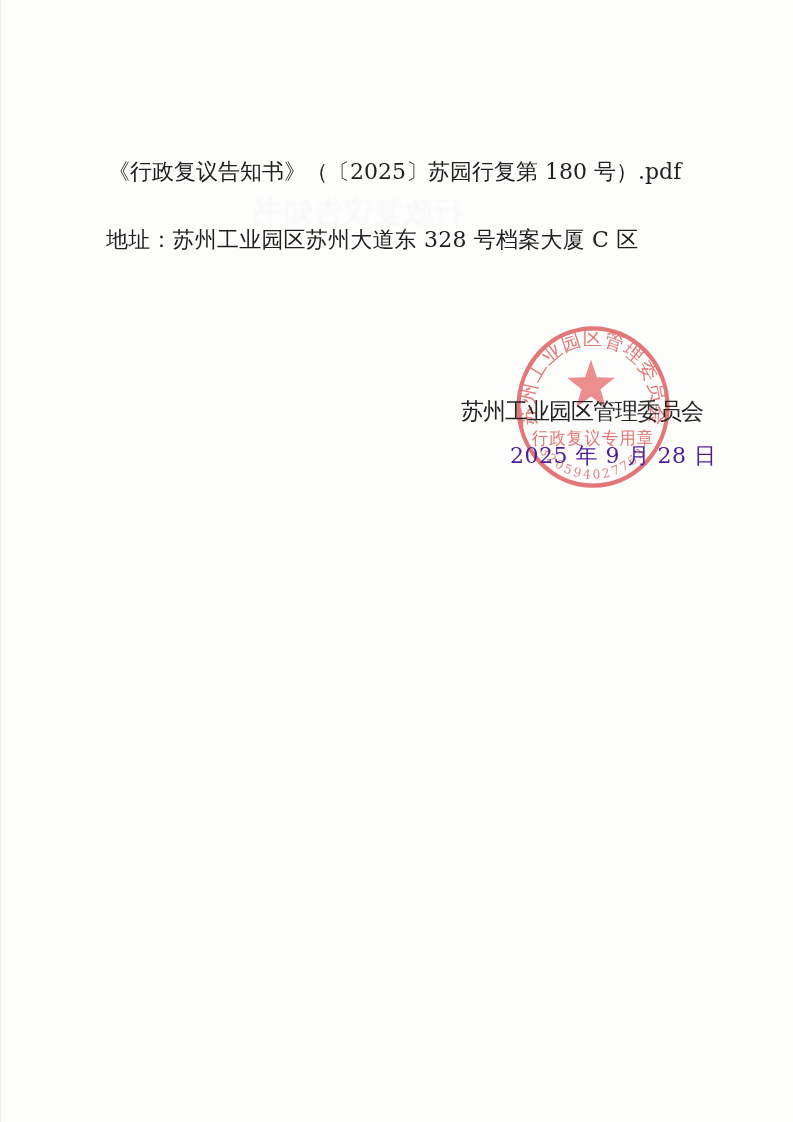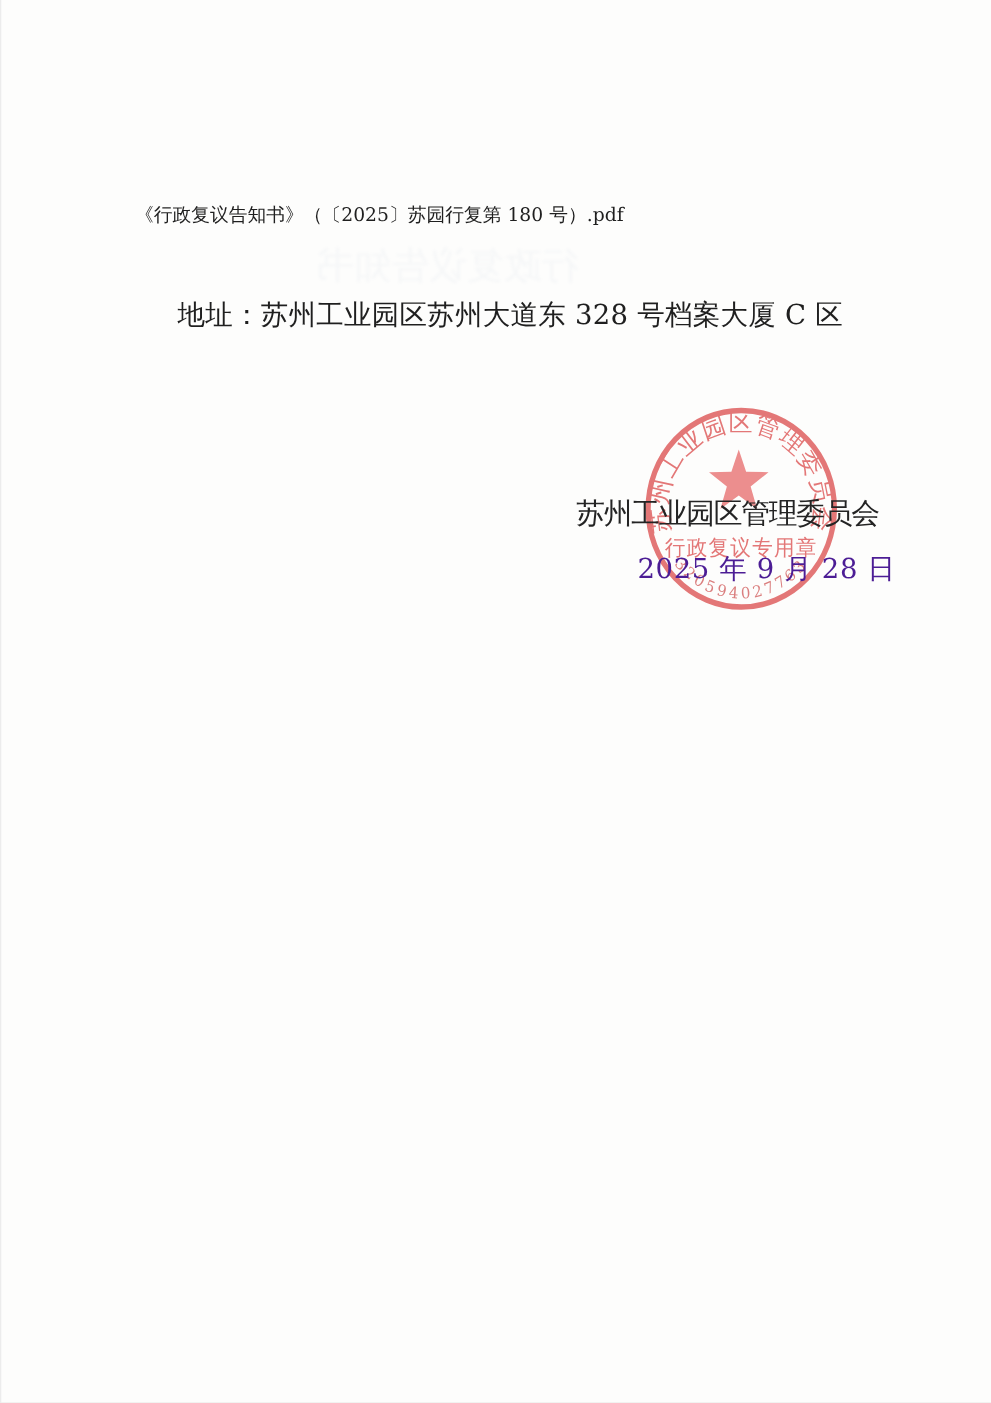--- a/index.html
+++ b/index.html
@@ -22,36 +22,36 @@
   .doc-line {
     white-space: pre;
     font-size: 22px;
     line-height: 28px;
     color: #1f1f1f;
     letter-spacing: 0.2px;
   }
   .title-line {
     left: 107px;
     top: 158px;
-    font-size: 15px;
+    font-size: 22px;
     letter-spacing: 0px;
   }
   .bleed-through {
     left: 220px;
     top: 192px;
     width: 242px;
     font-size: 30px;
     color: #7c93b5;
     opacity: 0.055;
     filter: blur(1.2px);
     transform: scaleX(-1);
     white-space: nowrap;
     pointer-events: none;
   }
-  .address-line { left: 105px; top: 239px; margin-left: 36px; }
+  .address-line { left: 105px; top: 226px; }
   .phone-line   { left: 105px; top: 278px; }
   .committee-line {
     left: 460px;
     top: 397px;
     font-size: 23px;
     letter-spacing: -1px;
     color: #242424;
   }
   .date-line {
     left: 509px;

